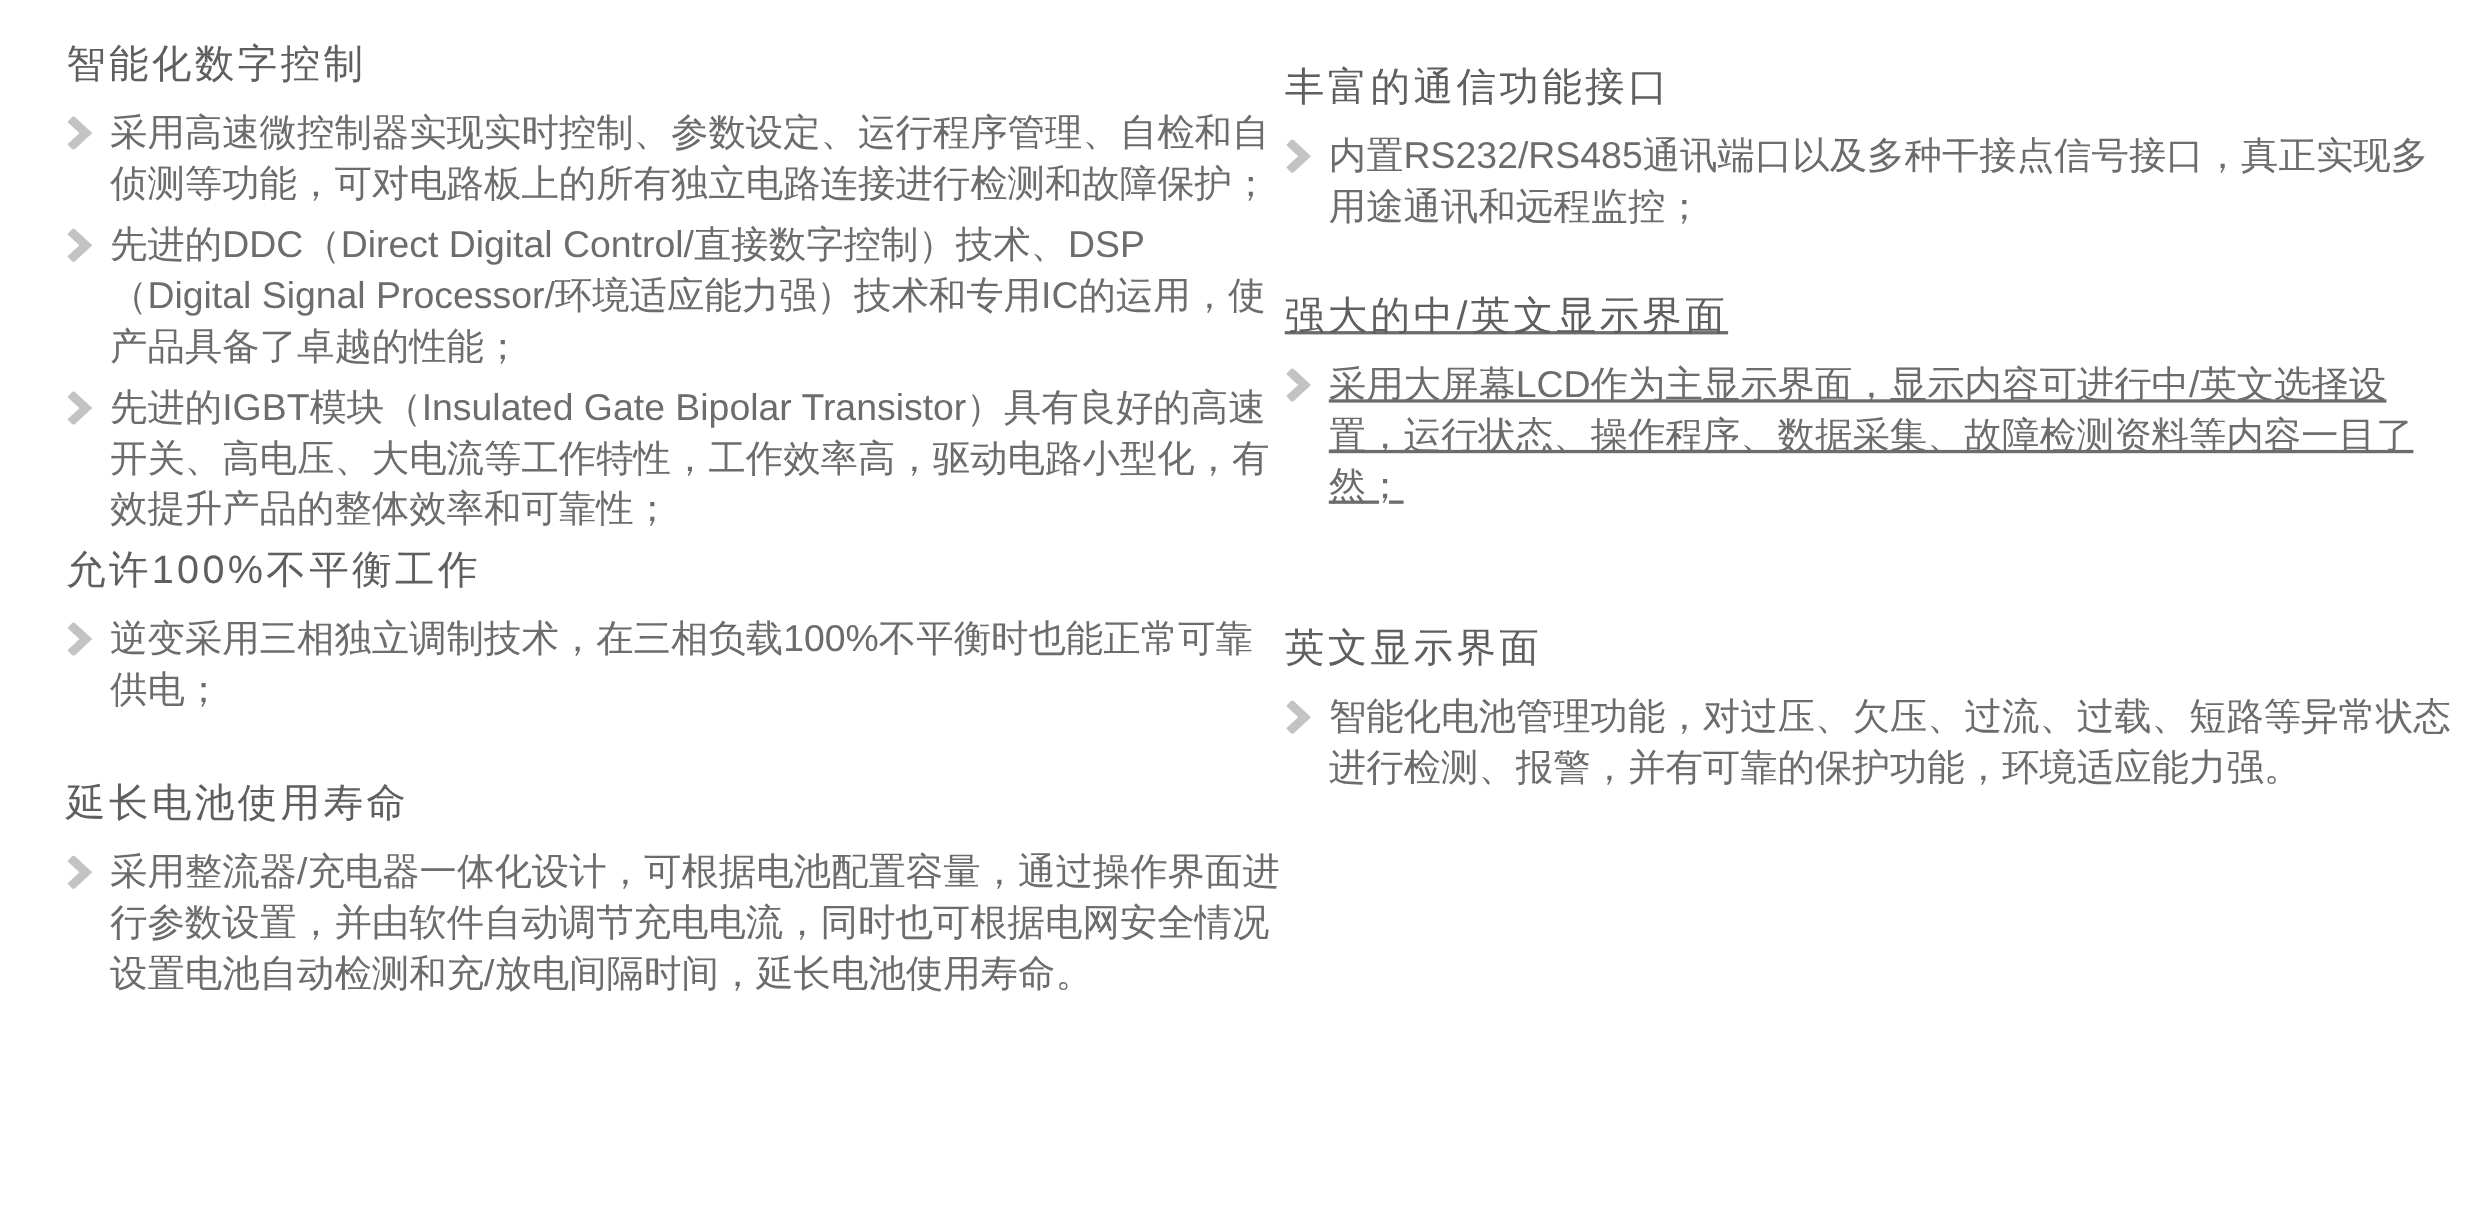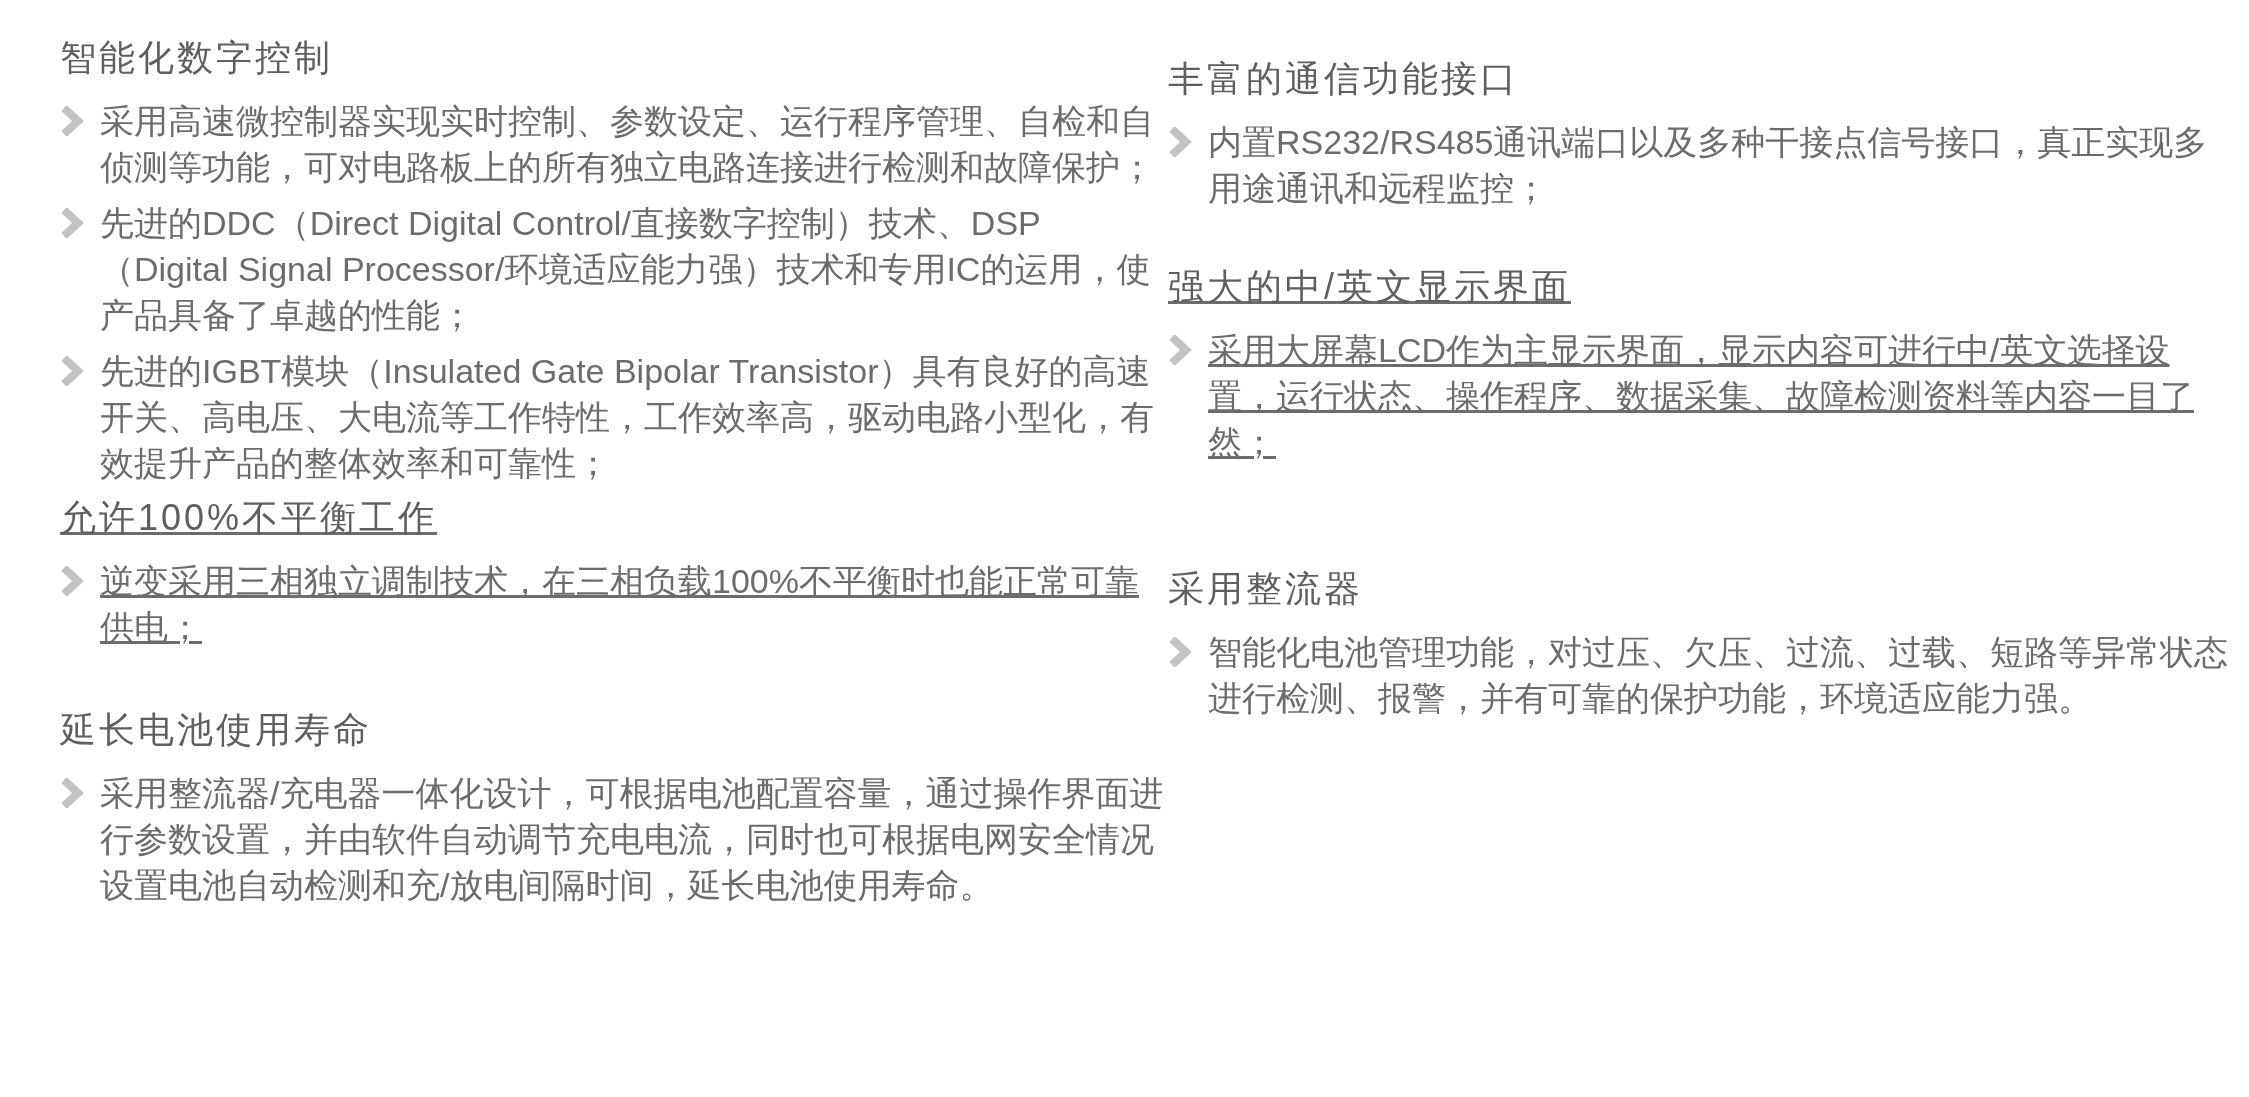--- a/index.html
+++ b/index.html
@@ -86,21 +86,21 @@
       <div class="bullet">
         <span class="chev">
           <svg width="24" height="30" viewBox="0 0 24 30">
               <path d="M4 2 L18 15 L4 28" fill="none" stroke="#c3c3c3" stroke-width="8" stroke-linejoin="miter"></path>
             </svg>
         </span>
         <p class="btext">先进的IGBT模块（Insulated Gate Bipolar Transistor）具有良好的高速开关、高电压、大电流等工作特性，工作效率高，驱动电路小型化，有效提升产品的整体效率和可靠性；</p>
       </div>
     </div>
 
-    <div class="sec" style="text-decoration:underline;">
+    <div class="sec" style="">
       <h2 class="sec-title">允许100%不平衡工作</h2>
       <div class="bullet">
         <span class="chev">
           <svg width="24" height="30" viewBox="0 0 24 30">
               <path d="M4 2 L18 15 L4 28" fill="none" stroke="#c3c3c3" stroke-width="8" stroke-linejoin="miter"></path>
             </svg>
         </span>
         <p class="btext">逆变采用三相独立调制技术，在三相负载100%不平衡时也能正常可靠供电；</p>
       </div>
     </div>
@@ -139,21 +139,21 @@
         <span class="chev">
           <svg width="24" height="30" viewBox="0 0 24 30">
               <path d="M4 2 L18 15 L4 28" fill="none" stroke="#c3c3c3" stroke-width="8" stroke-linejoin="miter"></path>
             </svg>
         </span>
         <p class="btext">采用大屏幕LCD作为主显示界面，显示内容可进行中/英文选择设置，运行状态、操作程序、数据采集、故障检测资料等内容一目了然；</p>
       </div>
     </div>
 
     <div class="sec" style="margin-top:102px;">
-      <h2 class="sec-title">采用整流器</h2>
+      <h2 class="sec-title">英文显示界面</h2>
       <div class="bullet">
         <span class="chev">
           <svg width="24" height="30" viewBox="0 0 24 30">
               <path d="M4 2 L18 15 L4 28" fill="none" stroke="#c3c3c3" stroke-width="8" stroke-linejoin="miter"></path>
             </svg>
         </span>
         <p class="btext">智能化电池管理功能，对过压、欠压、过流、过载、短路等异常状态进行检测、报警，并有可靠的保护功能，环境适应能力强。</p>
       </div>
     </div>
 

